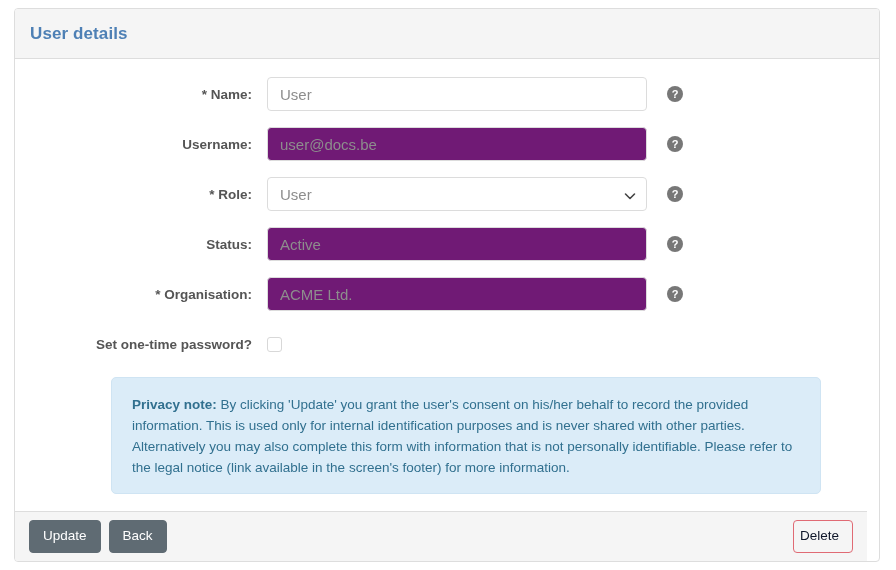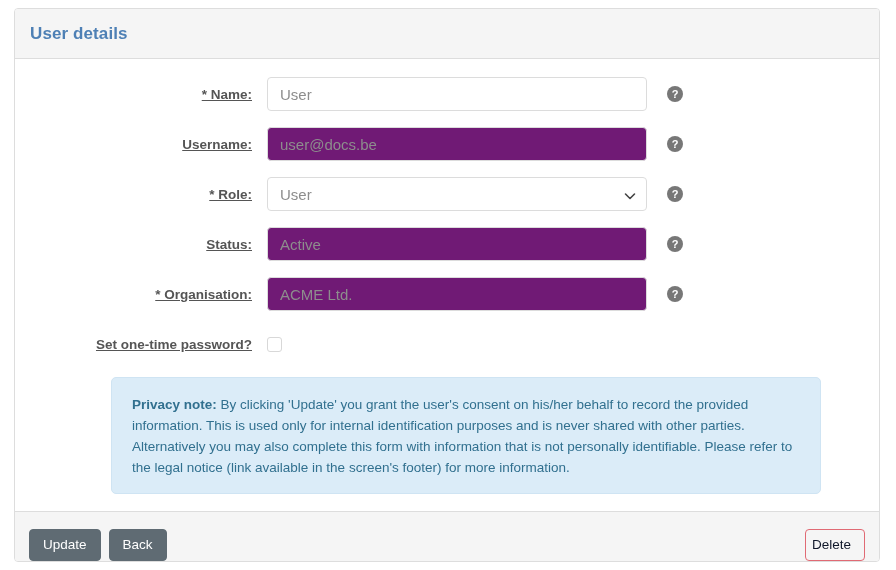--- a/index.html
+++ b/index.html
@@ -59,21 +59,20 @@
   }
   .form-label {
     width: 252px;
     text-align: right;
     padding-right: 15px;
     font-size: 13.5px;
     font-weight: bold;
     color: #555555;
     box-sizing: border-box;
     white-space: nowrap;
-    text-decoration: underline;
   }
   .form-control-wrap {
     width: 380px;
     position: relative;
   }
 
   .form-control {
     width: 380px;
     height: 34px;
     box-sizing: border-box;
@@ -145,27 +144,27 @@
     padding: 16px 16px 15px 20px;
     color: #31708f;
     font-size: 13.5px;
     line-height: 21px;
   }
   .privacy-note b { font-weight: bold; }
 
   .panel-footer {
     position: absolute;
     left: 0;
-    right: 0;
+    right: 12px;
     bottom: 0;
     height: 50px;
     background: #f5f5f5;
     border-top: 1px solid #dddddd;
     display: flex;
-    align-items: flex-end;
+    align-items: center;
     padding: 0 14px;
     box-sizing: border-box;
   }
   .btn {
     font-family: "Liberation Sans", sans-serif;
     font-size: 13.5px;
     border-radius: 4px;
     padding: 7px 13px;
     cursor: pointer;
     box-sizing: border-box;

